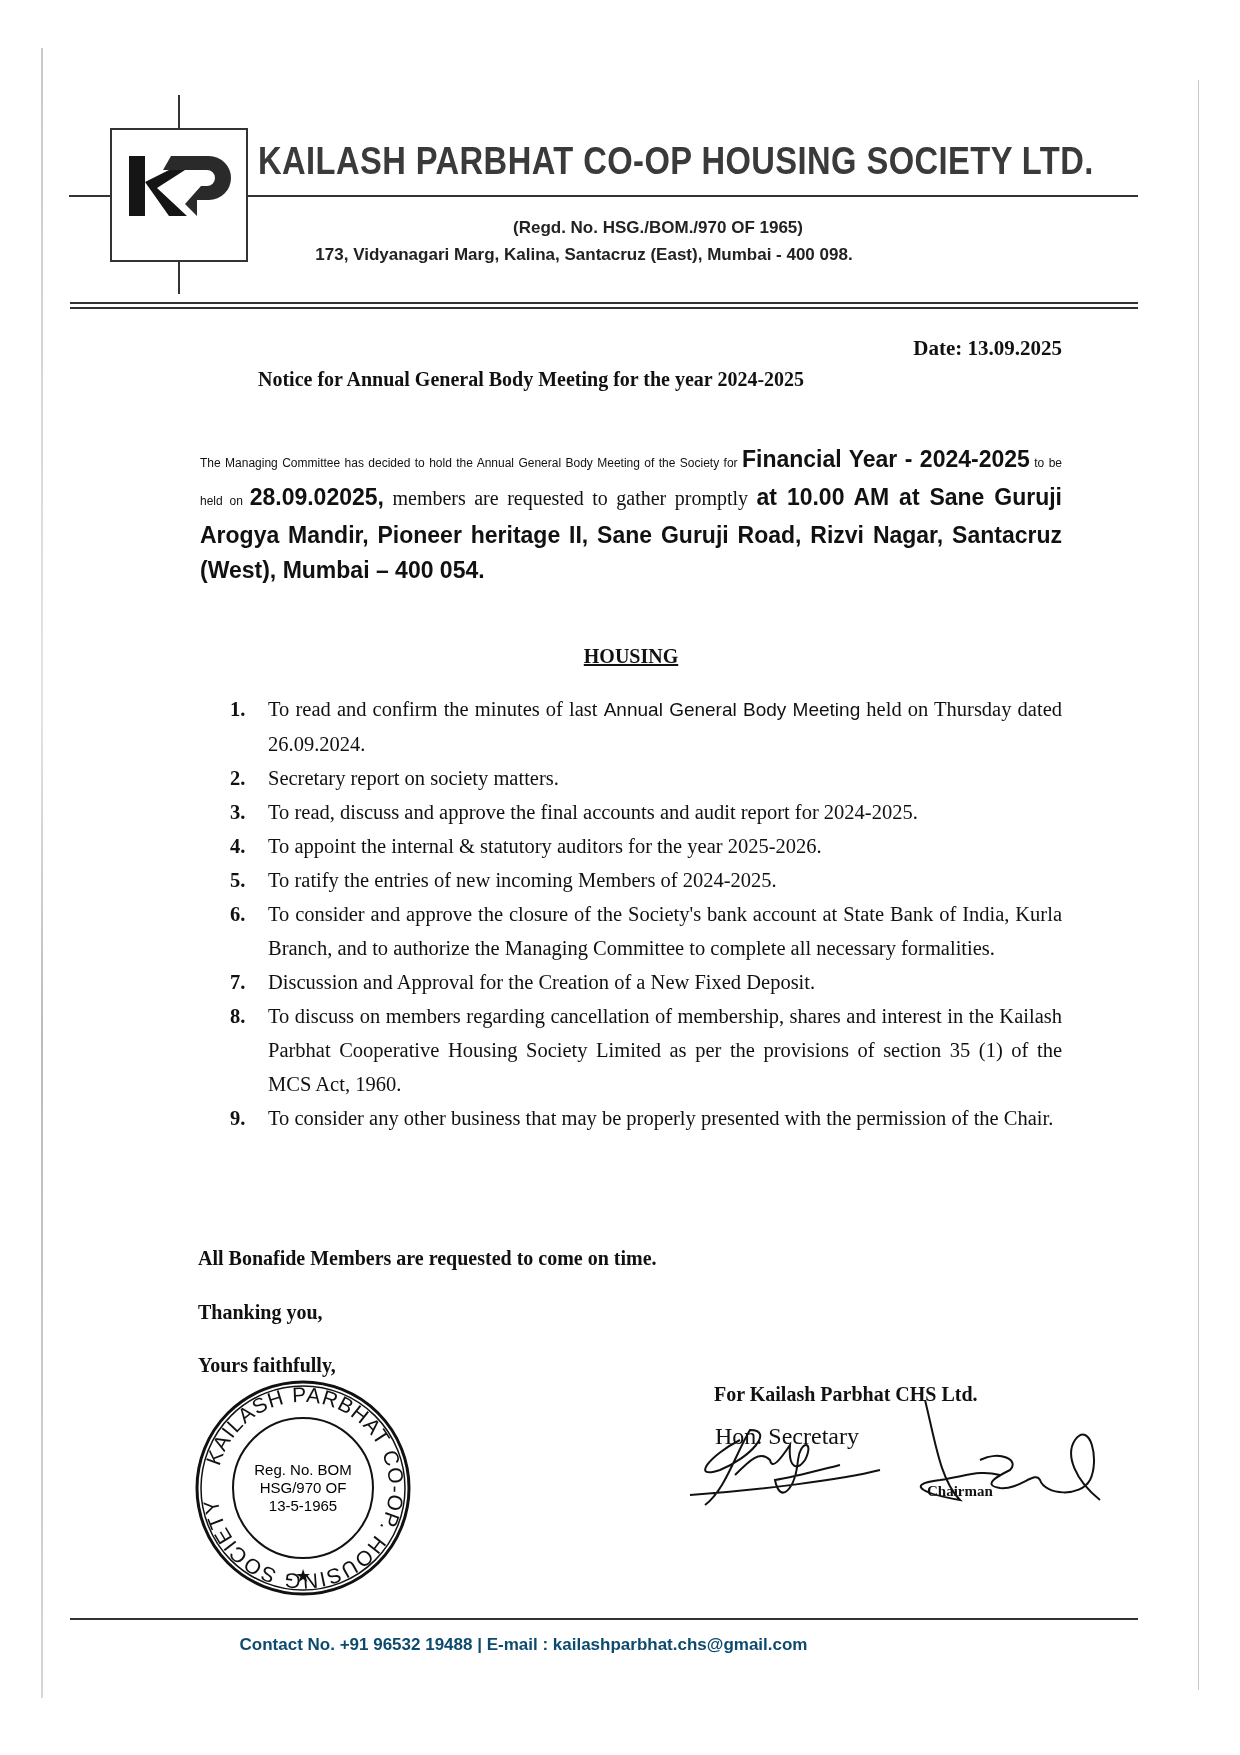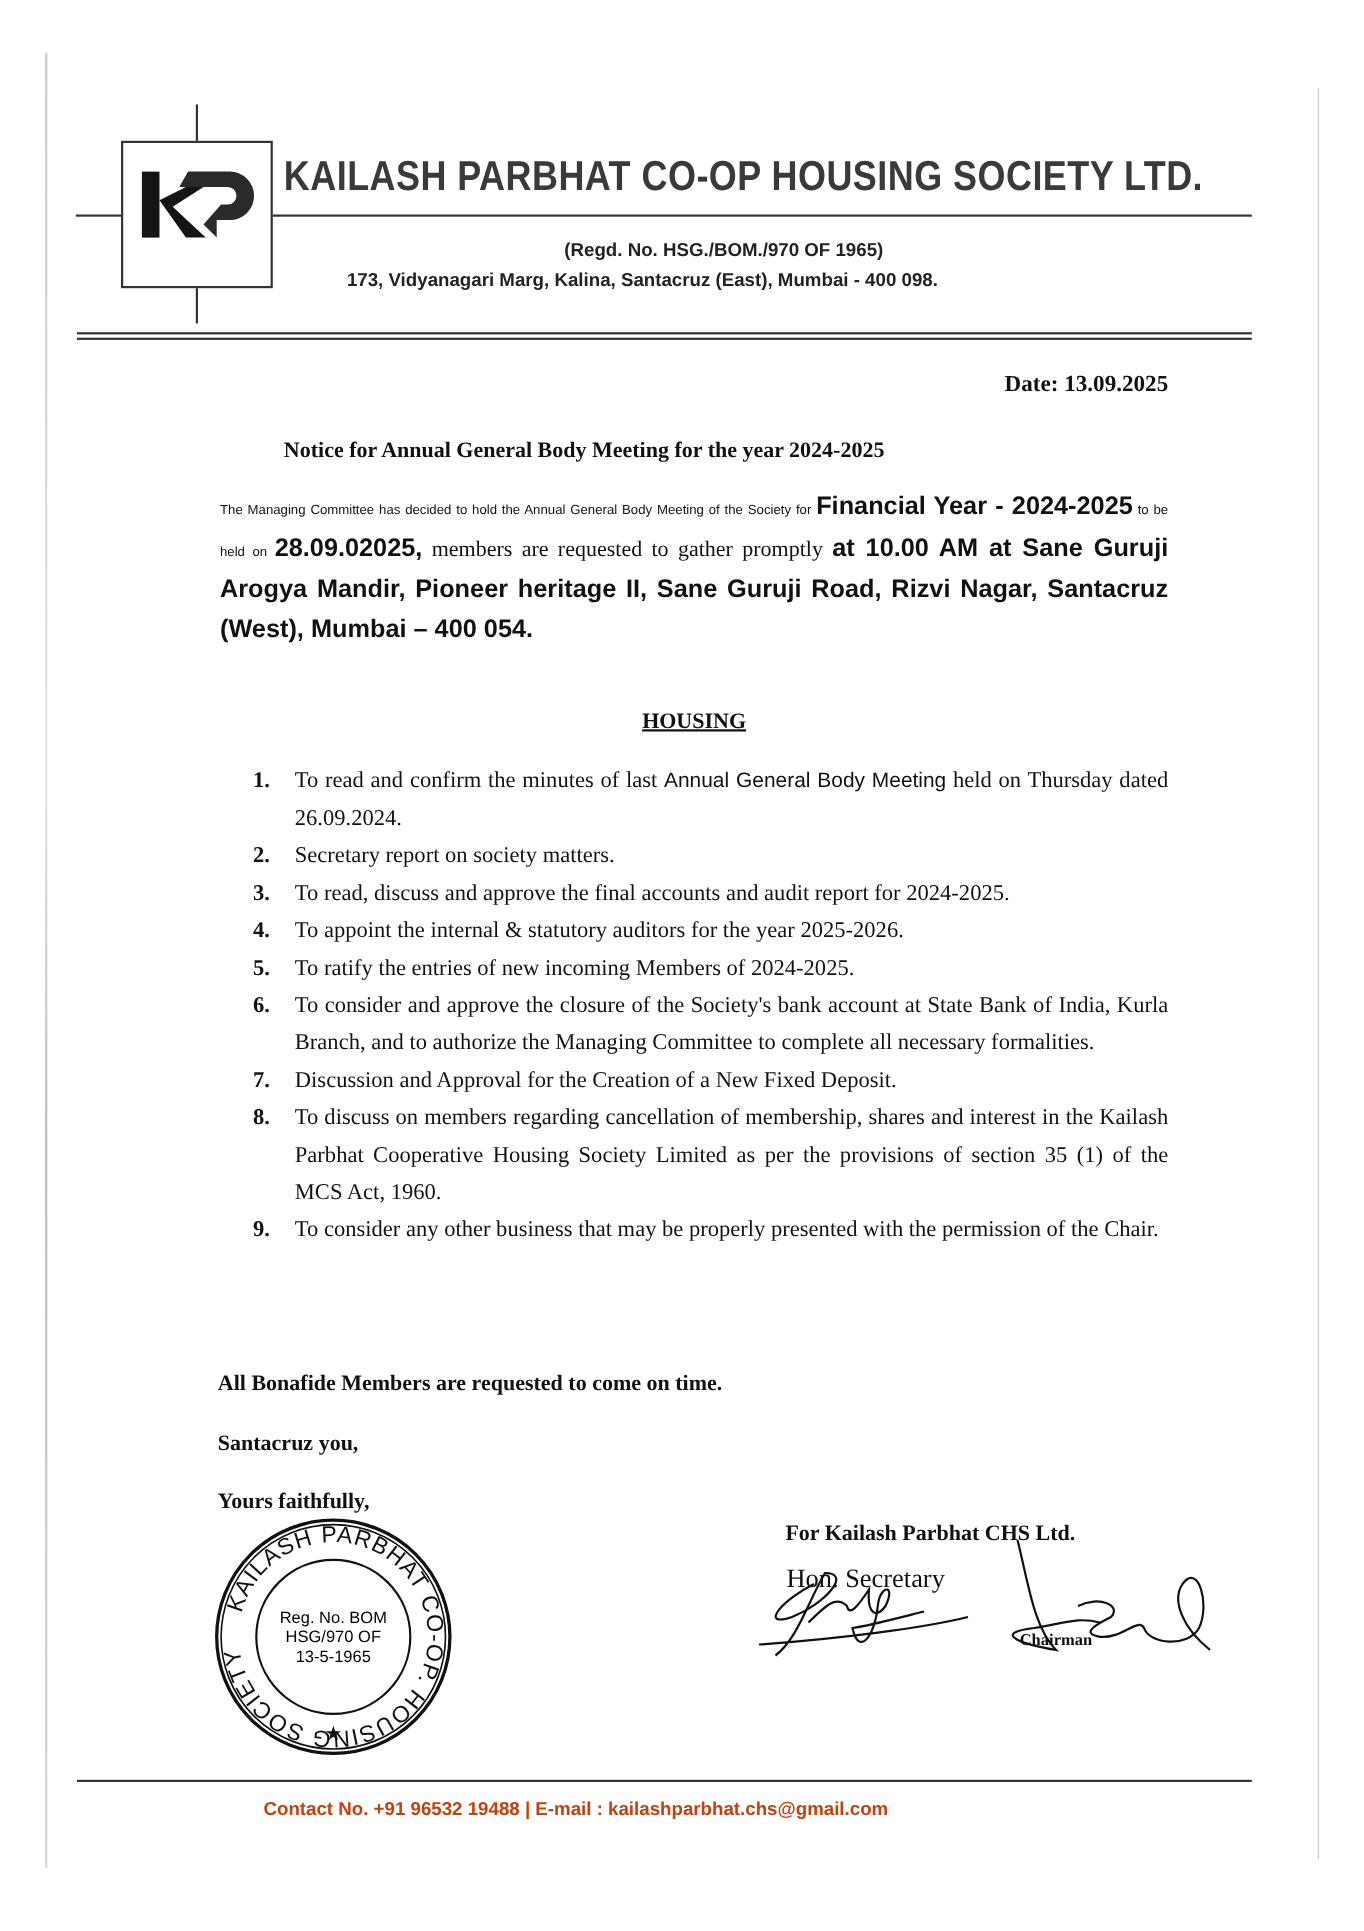--- a/index.html
+++ b/index.html
@@ -16,21 +16,21 @@
   .logo-svg { position: absolute; left: 125px; top: 152px; width: 108px; height: 68px; }
 
   .company-name { position: absolute; left: 258px; top: 140px; font-family: "Liberation Sans", sans-serif; font-weight: bold; font-size: 38px; letter-spacing: 0.5px; color: #3a3a3a; transform: scaleX(0.86); transform-origin: left top; white-space: nowrap; }
   .regd-no { position: absolute; left: 0; width: 1240px; top: 218px; text-align: center; font-family: "Liberation Sans", sans-serif; font-weight: bold; font-size: 17px; color: #222; padding-left: 76px; box-sizing: border-box; }
   .address { position: absolute; left: 0; width: 988px; top: 245px; text-align: center; font-family: "Liberation Sans", sans-serif; font-weight: bold; font-size: 17px; color: #222; padding-left: 180px; box-sizing: border-box; }
 
   .double-rule-1 { position: absolute; left: 70px; top: 302px; width: 1068px; height: 2px; background: #333; }
   .double-rule-2 { position: absolute; left: 70px; top: 307px; width: 1068px; height: 2px; background: #333; }
 
   .date { position: absolute; right: 178px; top: 336px; font-family: "Liberation Serif", serif; font-weight: bold; font-size: 21px; }
-  .notice-title { position: absolute; left: 258px; top: 398px; font-family: "Liberation Serif", serif; font-weight: bold; font-size: 20px; }
+  .notice-title { position: absolute; left: 258px; top: 368px; font-family: "Liberation Serif", serif; font-weight: bold; font-size: 20px; }
 
   .intro { position: absolute; left: 200px; top: 442px; width: 862px; font-size: 20px; line-height: 34px; text-align: justify; }
   .intro .cal { font-family: Liberation Sans, sans-serif; font-size: 12px; }
   .intro .tnr { font-family: "Liberation Serif", serif; font-size: 20px; }
   .intro b { font-family: "Liberation Sans", sans-serif; font-weight: bold; font-size: 23px; }
 
   .agenda-heading { position: absolute; left: 0; width: 1240px; top: 645px; text-align: center; font-family: "Liberation Serif", serif; font-weight: bold; font-size: 20px; text-decoration: underline; padding-left: 22px; box-sizing: border-box; }
 
   .agenda-list { position: absolute; left: 230px; top: 692px; width: 832px; margin: 0; padding: 0; list-style: none; font-family: "Liberation Serif", serif; font-size: 20.5px; line-height: 34px; }
   .agenda-item { display: flex; text-align: justify; }
@@ -45,21 +45,21 @@
 
   .seal { position: absolute; left: 192px; top: 1377px; width: 222px; height: 222px; }
   .seal-inner-text { font-family: "Liberation Sans", sans-serif; font-size: 15px; }
 
   .for-line { position: absolute; left: 714px; top: 1383px; font-family: "Liberation Serif", serif; font-weight: bold; font-size: 20px; }
   .sig-svg { position: absolute; left: 680px; top: 1400px; width: 430px; height: 110px; }
   .sec-label { position: absolute; left: 715px; top: 1423px; font-family: "Liberation Serif", serif; font-weight: normal; font-size: 24px; }
   .chair-label { position: absolute; left: 927px; top: 1483px; font-family: "Liberation Serif", serif; font-weight: bold; font-size: 15px; }
 
   .footer-rule { position: absolute; left: 70px; top: 1618px; width: 1068px; height: 2px; background: #333; }
-  .footer-contact { position: absolute; left: 0; width: 1027px; top: 1635px; text-align: center; font-family: "Liberation Sans", sans-serif; font-weight: bold; font-size: 17px; color: #c2410c; padding-left: 20px; box-sizing: border-box; }
+  .footer-contact { position: absolute; left: 0; width: 1027px; top: 1635px; text-align: center; font-family: "Liberation Sans", sans-serif; font-weight: bold; font-size: 17px; color: #0c4a6e; padding-left: 20px; box-sizing: border-box; }
 </style>
 </head>
 <body>
 
 <div class="scan-edge-left"></div>
 <div class="scan-edge-right"></div>
 
 <div>
   <div class="cross-v-top"></div>
   <div class="cross-v-bot"></div>
@@ -120,21 +120,21 @@
     <span class="agenda-num">8.</span>
     <span class="agenda-text">To discuss on members regarding cancellation of membership, shares and interest in the Kailash Parbhat Cooperative Housing Society Limited as per the provisions of section 35 (1) of the MCS Act, 1960.</span>
   </li>
   <li class="agenda-item">
     <span class="agenda-num">9.</span>
     <span class="agenda-text">To consider any other business that may be properly presented with the permission of the Chair.</span>
   </li>
 </ol>
 
 <div class="closing c1">All Bonafide Members are requested to come on time.</div>
-<div class="closing c2">Santacruz you,</div>
+<div class="closing c2">Thanking you,</div>
 <div class="closing c3">Yours faithfully,</div>
 
 <svg class="seal" viewBox="0 0 222 222">
   <defs>
     <path id="sealArc" d="M 111 111 m -86 0 a 86 86 0 1 1 172 0 a 86 86 0 1 1 -172 0"></path>
   </defs>
   <circle cx="111" cy="111" r="106" fill="none" stroke="#111" stroke-width="3"></circle>
   <circle cx="111" cy="111" r="102" fill="none" stroke="#111" stroke-width="1.5"></circle>
   <circle cx="111" cy="111" r="70" fill="none" stroke="#111" stroke-width="2"></circle>
   <text font-family="Liberation Sans, sans-serif" font-size="21" fill="#111" letter-spacing="1">

